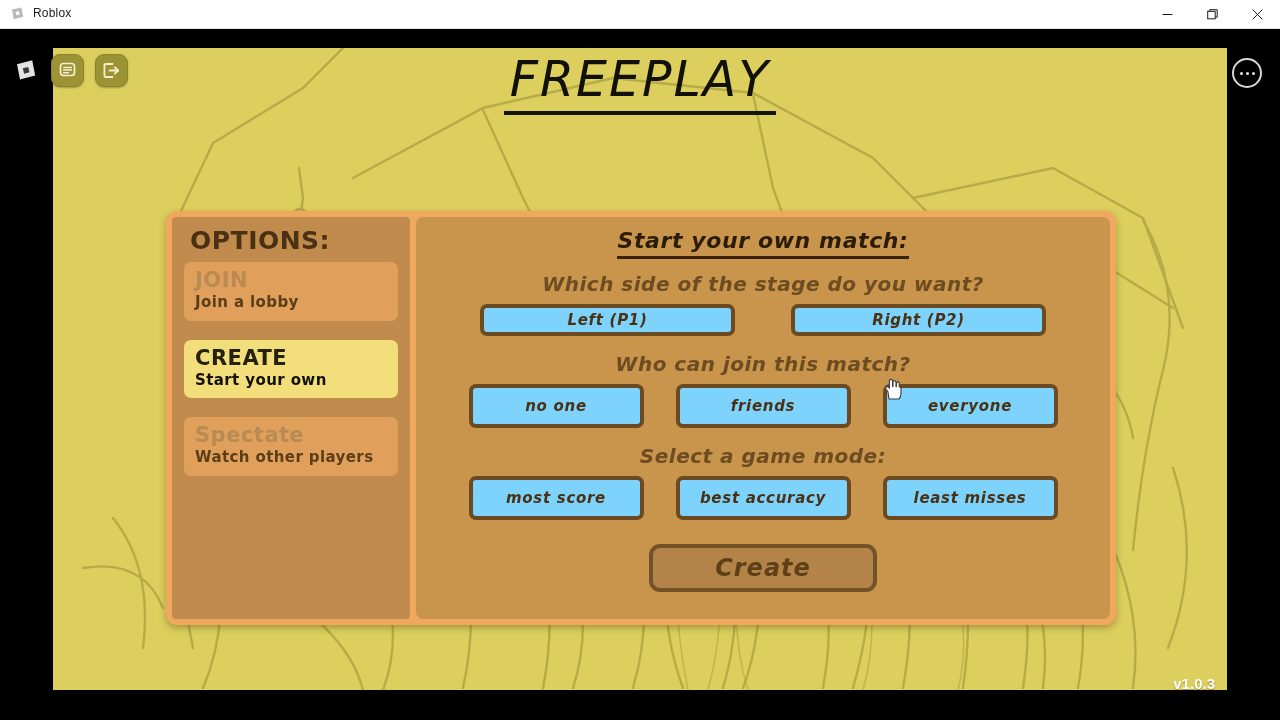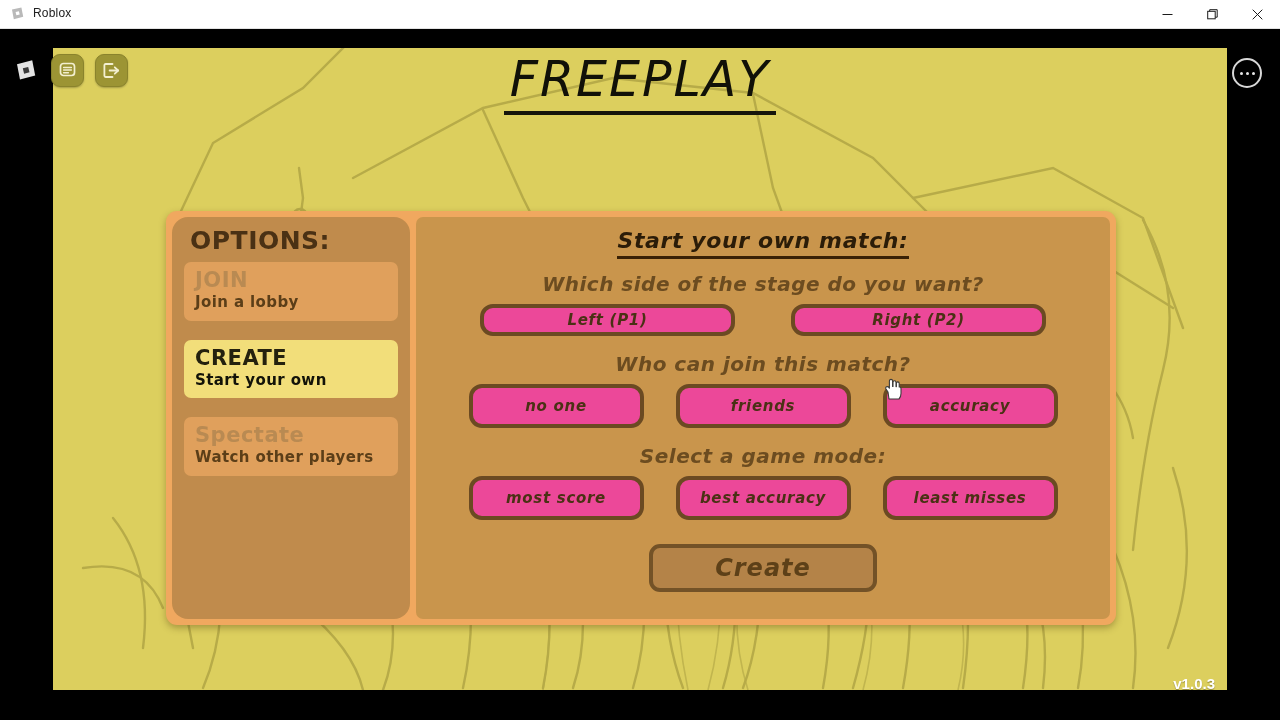--- a/index.html
+++ b/index.html
@@ -145,21 +145,21 @@
     display: flex;
     gap: 6px;
     box-shadow: 0 3px 7px rgba(70,45,10,0.35);
     z-index: 12;
   }
 
   
   .sidebar {
     width: 238px;
     background: #c08b4c;
-    border-radius: 16px;
+    border-radius: 4px;
     padding: 11px 12px;
     box-sizing: border-box;
   }
   .sidebar-title {
     font-family: "DejaVu Sans", sans-serif;
     font-weight: bold;
     font-size: 25px;
     color: #4a3114;
     letter-spacing: 0.5px;
     margin: 0 0 9px 6px;
@@ -231,23 +231,23 @@
   .btn-row {
     display: flex;
     justify-content: center;
     gap: 0;
     margin-top: 8px;
   }
   .btn-row.wide { gap: 56px; }
   .btn-row.three { gap: 32px; }
 
   .gbtn {
-    background: #ec4899;
+    background: #7dd3fc;
     border: 4px solid #6b4a22;
-    border-radius: 13px;
+    border-radius: 7px;
     font-family: "DejaVu Sans", sans-serif;
     font-weight: bold;
     font-style: italic;
     font-size: 15px;
     letter-spacing: 0.7px;
     color: #4a3114;
     display: flex;
     align-items: center;
     justify-content: center;
     box-sizing: border-box;
@@ -416,21 +416,21 @@
         <div class="question q1">Which side of the stage do you want?</div>
         <div class="btn-row wide">
           <div class="gbtn side">Left (P1)</div>
           <div class="gbtn side">Right (P2)</div>
         </div>
 
         <div class="question q2">Who can join this match?</div>
         <div class="btn-row three">
           <div class="gbtn opt3">no one</div>
           <div class="gbtn opt3">friends</div>
-          <div class="gbtn opt3">accuracy</div>
+          <div class="gbtn opt3">everyone</div>
         </div>
 
         <div class="question q3">Select a game mode:</div>
         <div class="btn-row three">
           <div class="gbtn opt3">most score</div>
           <div class="gbtn opt3">best accuracy</div>
           <div class="gbtn opt3">least misses</div>
         </div>
 
         <div class="create-wrap">

